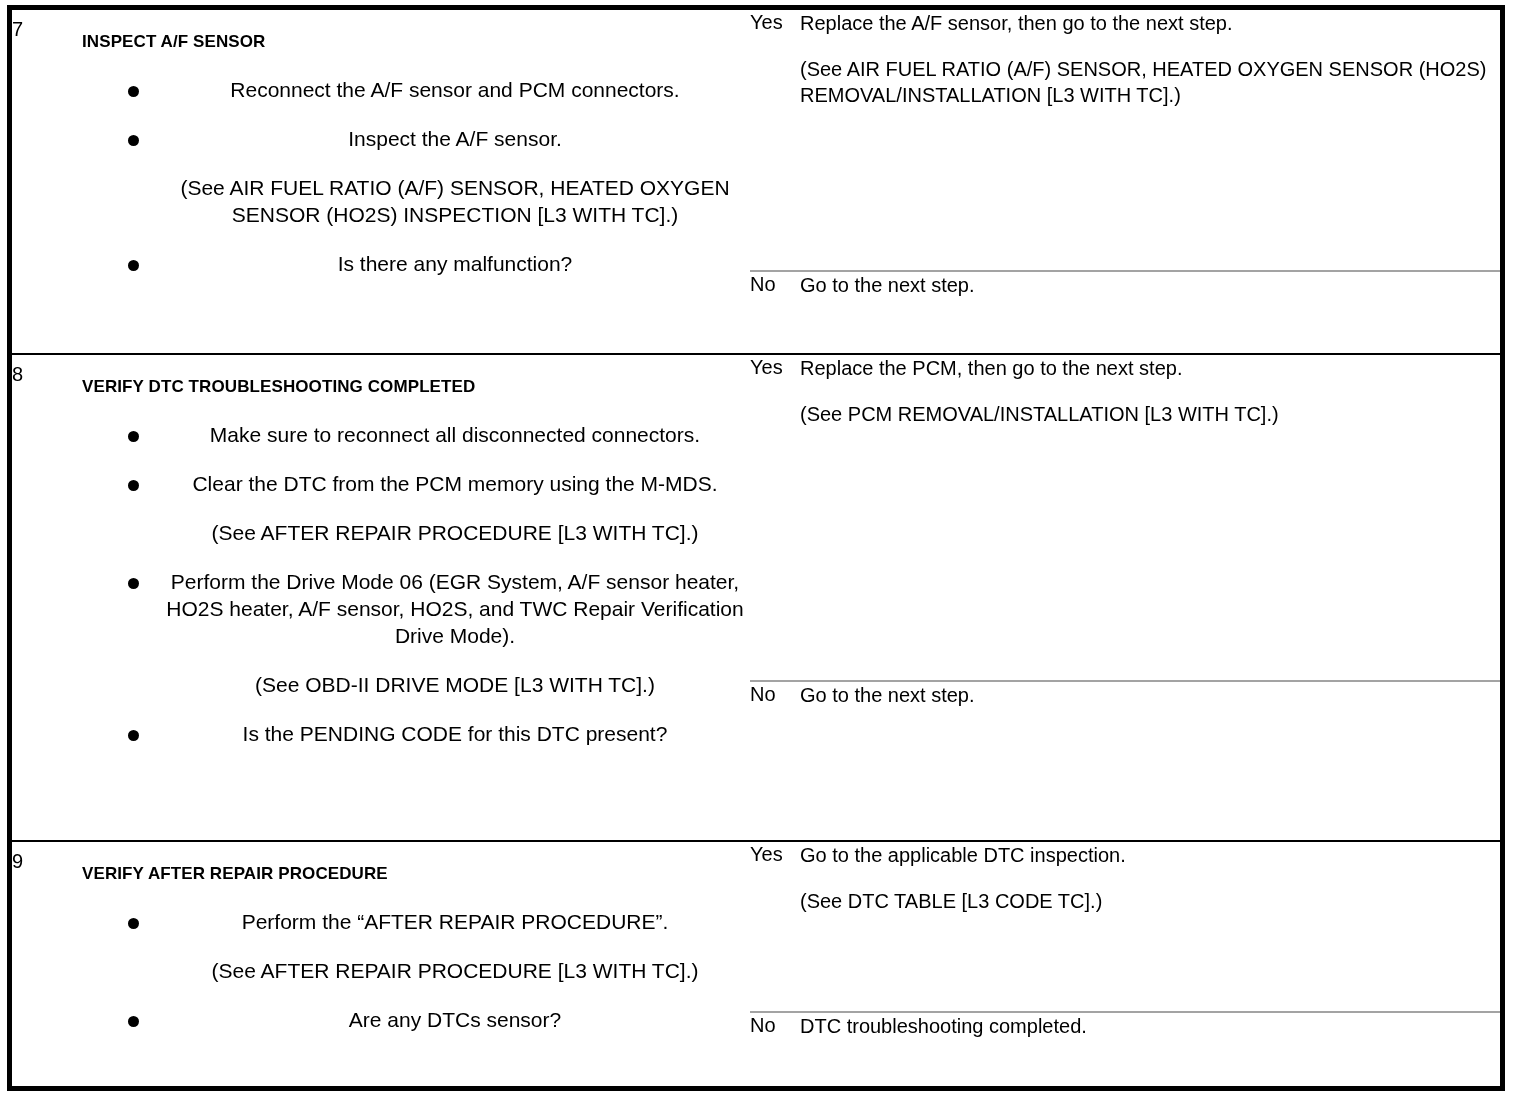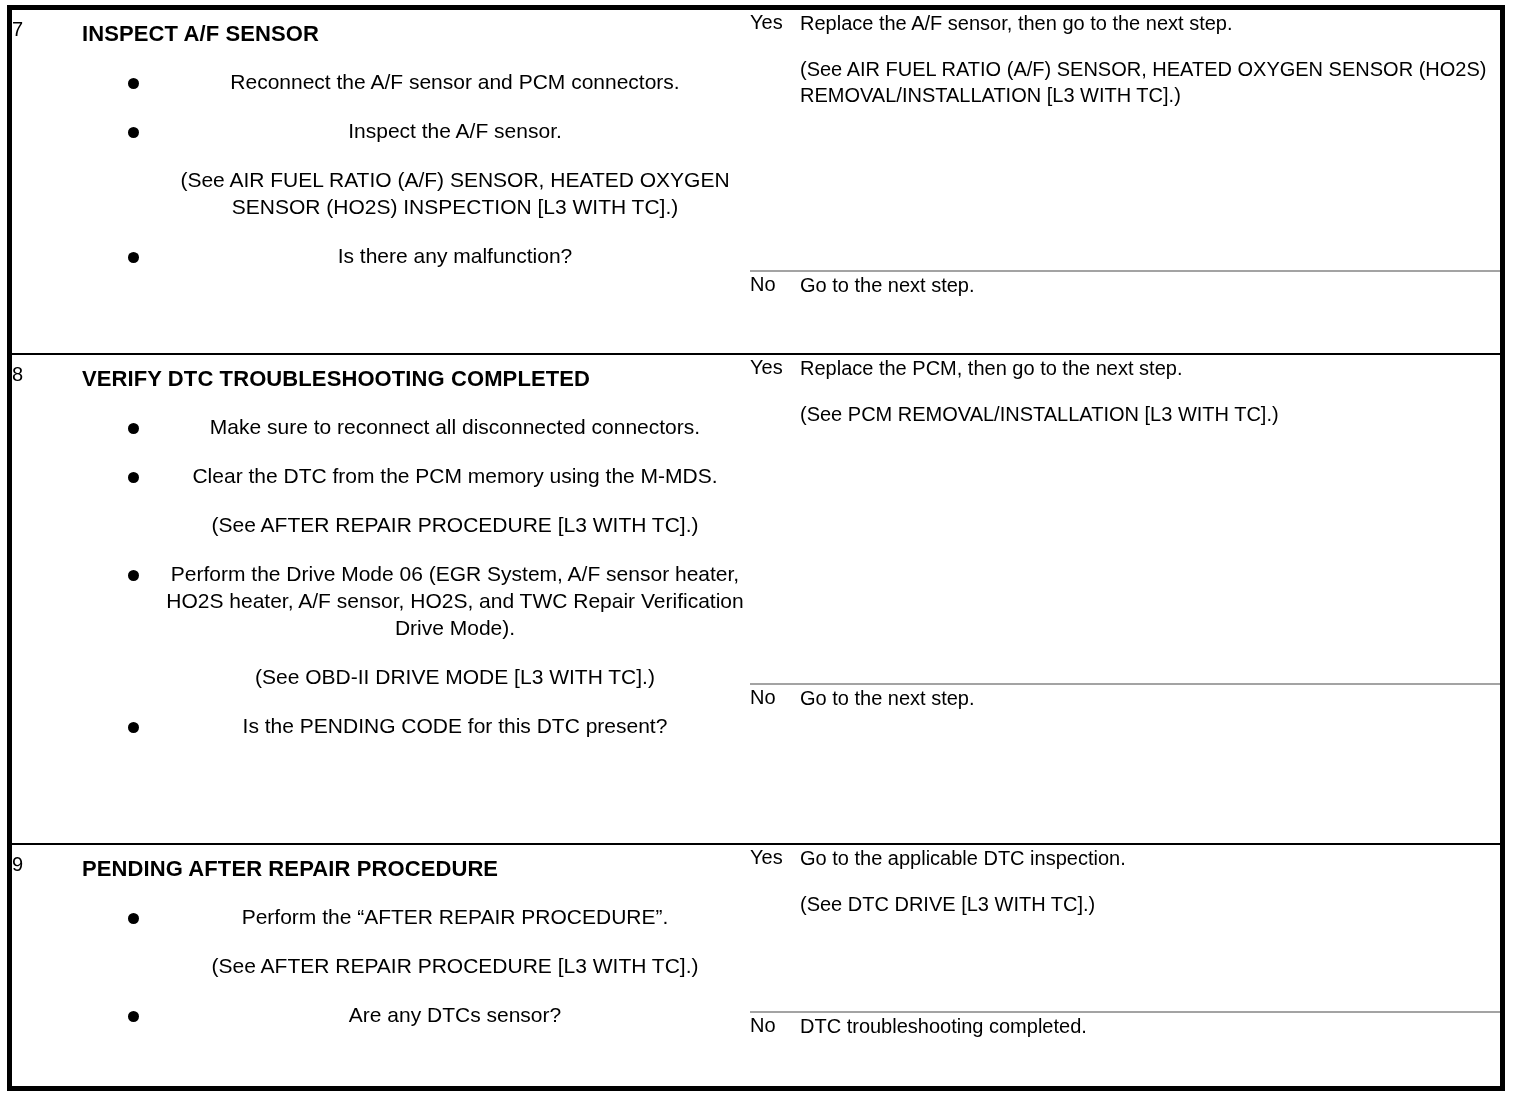--- a/index.html
+++ b/index.html
@@ -84,24 +84,24 @@
     border-top: 2px solid #a3a3a3;
   }
 
   .step-num {
     font-size: 20px;
     line-height: 22px;
     padding-top: 8px;
   }
 
   .step-title {
-    font-size: 22px;
+    font-size: 17px;
     font-weight: bold;
     line-height: 24px;
-    padding-top: 12px;
+    padding-top: 20px;
     letter-spacing: 0.1px;
   }
 
   .step-list {
     list-style: none;
     margin: 0;
     padding: 0;
     text-align: center;
   }
 
@@ -244,39 +244,39 @@
         <td class="cell-res">
           <div class="res-line">Go to the next step.</div>
         </td>
       </tr>
 
       <tr class="step-row">
         <td class="cell-step" rowspan="2">
           <div class="step-num">9</div>
         </td>
         <td class="cell-body" rowspan="2">
-          <div class="step-title">PENDING AFTER REPAIR PROCEDURE</div>
+          <div class="step-title">VERIFY AFTER REPAIR PROCEDURE</div>
           <div class="step-list pad-bottom">
             <div class="bullet-item">
               <span class="dot"></span>
               <span>Perform the “AFTER REPAIR PROCEDURE”.</span>
             </div>
             <div class="note-line">(See AFTER REPAIR PROCEDURE [L3 WITH TC].)</div>
             <div class="bullet-item">
               <span class="dot"></span>
               <span>Are any DTCs sensor?</span>
             </div>
           </div>
         </td>
         <td class="cell-ans">
           <div class="ans-label">Yes</div>
         </td>
         <td class="cell-res">
           <div class="res-line">Go to the applicable DTC inspection.</div>
-          <div class="res-note">(See DTC DRIVE [L3 WITH TC].)</div>
+          <div class="res-note">(See DTC TABLE [L3 CODE TC].)</div>
         </td>
       </tr>
       <tr class="ans-row">
         <td class="cell-ans" style="height:73px;">
           <div class="ans-label">No</div>
         </td>
         <td class="cell-res">
           <div class="res-line">DTC troubleshooting completed.</div>
         </td>
       </tr>

